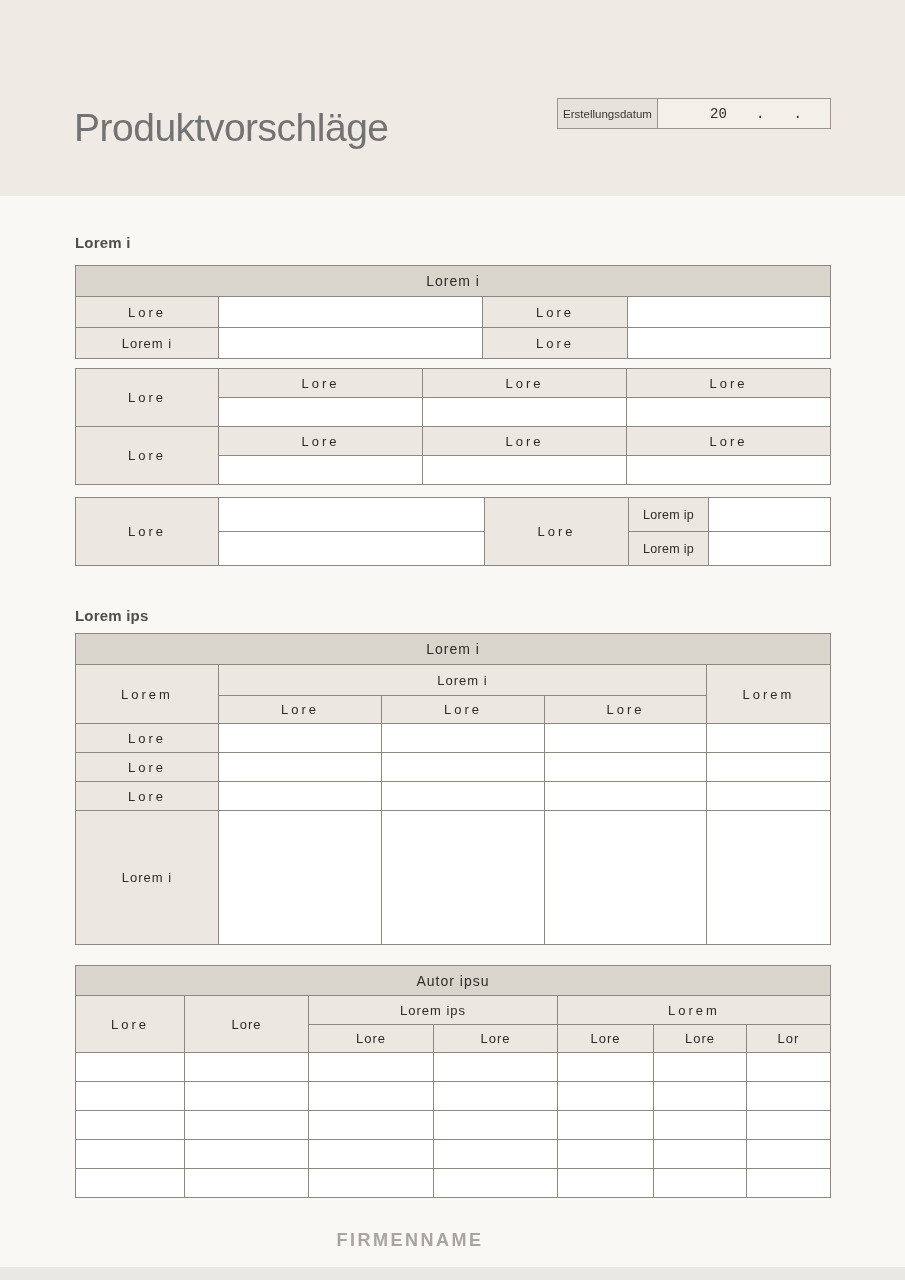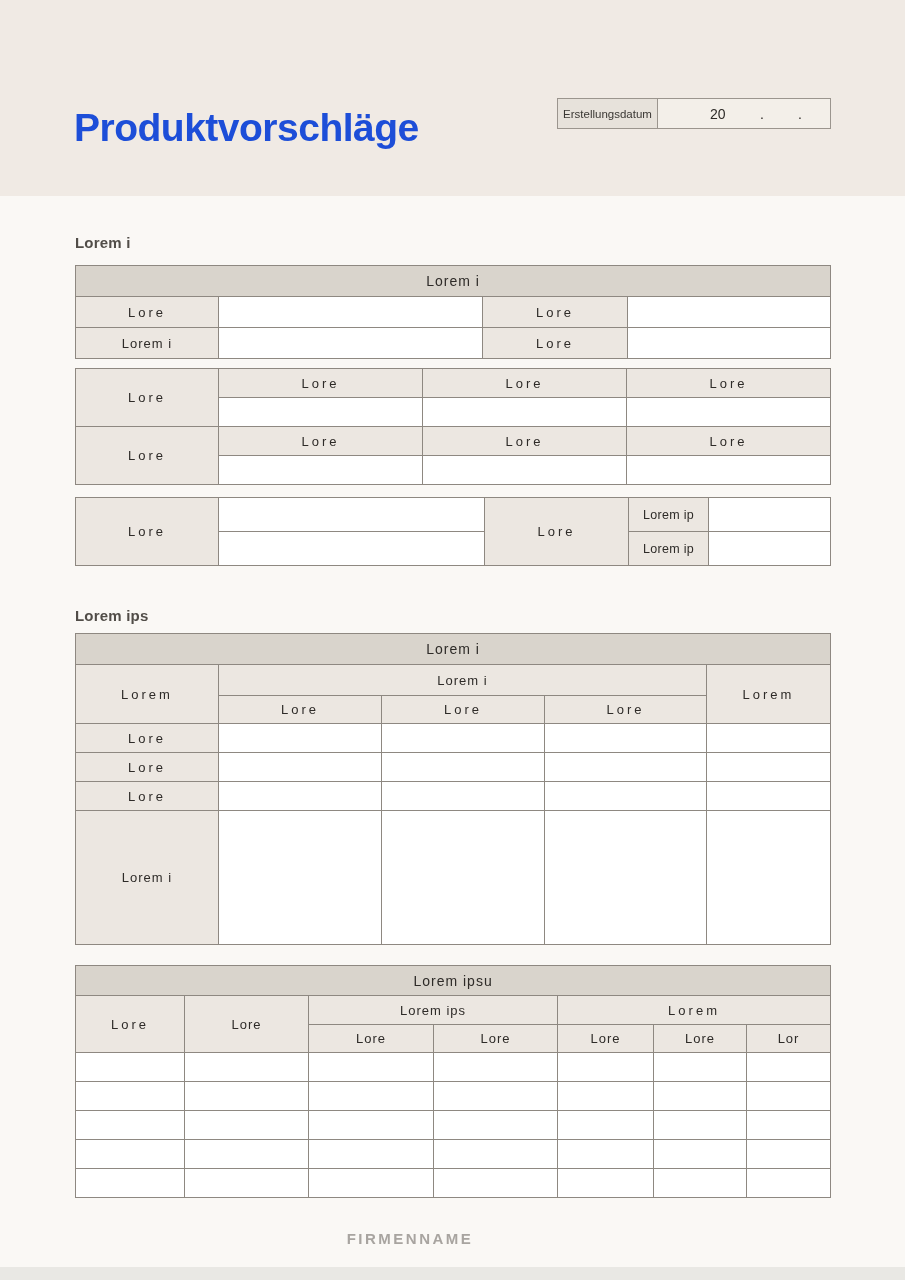--- a/index.html
+++ b/index.html
@@ -8,35 +8,35 @@
   .page {
     position:relative; width:905px; height:1280px;
     background:#faf8f5; overflow:hidden;
   }
   .top-band {
     position:absolute; left:0; top:0; width:905px; height:196px;
     background:#f0eae4;
   }
   .doc-title {
     position:absolute; left:74px; top:106px;
-    font-size:39px; font-weight:bold; letter-spacing:-0.5px;
-    color:#1d4ed8;
+    font-size:39px; font-weight:normal; letter-spacing:-0.5px;
+    color:#737373;
   }
   
   .meta-table {
     position:absolute; left:557px; top:98px; width:273px;
     border-collapse:collapse; table-layout:fixed;
   }
   .meta-table td { border:1px solid #9b958e; vertical-align:middle; text-align:center; }
   .meta-table tr { height:30px; }
   .meta-label { background:#e7e2db; color:#3a3733; }
   .meta-value { background:#f3efe9; color:#2e2b28; }
   .author-lbl { font-size:12px; letter-spacing:4px; }
   .date-lbl { font-size:11.5px; letter-spacing:0; }
-  .date-value { font-size:14px; }
+  .date-value { font-size:14px;font-family:Liberation Mono, monospace; }
   .date-flex { display:flex; align-items:center; justify-content:space-between; padding:0 28px 0 52px; height:100%; }
   
   .section-heading {
     position:absolute; left:75px;
     font-size:15px; font-weight:bold; color:#514d48; letter-spacing:0.2px;
   }
   
   .tbl {
     position:absolute; left:75px; width:755px;
     border-collapse:collapse; table-layout:fixed;
@@ -46,21 +46,21 @@
   .hd { background:#d9d4cc; font-size:14px; letter-spacing:1px; }
   .lb { background:#ece7e1; }
   .wh { background:#ffffff; }
   .sp { letter-spacing:3px; }
   .sp2 { letter-spacing:1px; }
   .bold { font-weight:normal; letter-spacing:0.3px; font-size:12.5px; }
   .r31 { height:31px; } .r30 { height:30px; } .r29 { height:29px; }
   .r28 { height:28px; } .r34 { height:34px; } .r134 { height:134px; }
   .footer-brand {
     position:absolute; left:0; top:1230px; width:820px;
-    text-align:center; font-size:15px; font-weight:bold;
+    text-align:center; font-size:18px; font-weight:bold;
     letter-spacing:2.5px; color:#a8a4a0;
   }
   .bottom-bar {
     position:absolute; left:0; top:1267px; width:905px; height:13px;
     background:#e9e8e4;
   }
 </style>
 </head>
 <body>
 
@@ -233,21 +233,21 @@
         <col style="width:109px">
         <col style="width:124px">
         <col style="width:125px">
         <col style="width:124px">
         <col style="width:96px">
         <col style="width:93px">
         <col style="width:84px">
       </colgroup>
     <tbody>
         <tr class="r30">
-      <td class="hd" colspan="7">Lorem ipsu</td>
+      <td class="hd" colspan="7">Autor ipsu</td>
     </tr>
     <tr class="r29">
       <td class="lb sp" rowspan="2">Lore</td>
       <td class="lb sp2" rowspan="2">Lore</td>
       <td class="lb sp2" colspan="2">Lorem ips</td>
       <td class="lb sp" colspan="3">Lorem</td>
     </tr>
     <tr class="r28">
       <td class="lb sp2">Lore</td>
       <td class="lb sp2">Lore</td>

